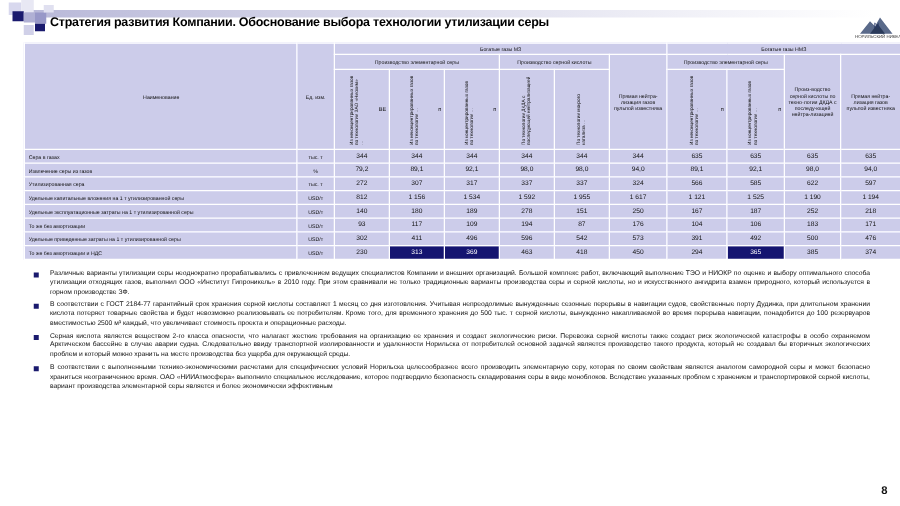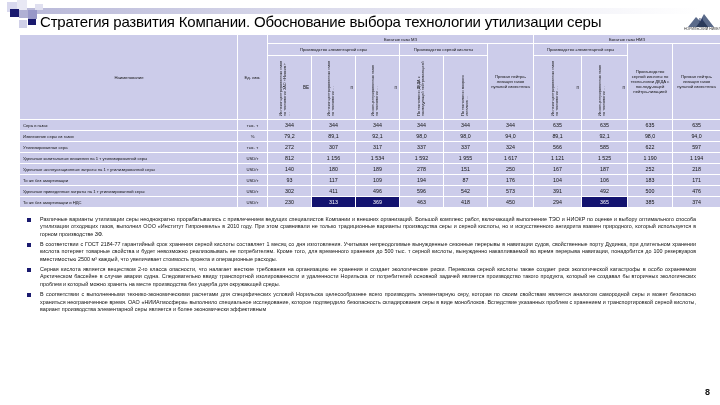--- a/index.html
+++ b/index.html
@@ -5,21 +5,21 @@
   * { box-sizing: border-box; margin: 0; padding: 0; }
   html, body { width: 720px; height: 405px; background: #ffffff; overflow: hidden; }
   body { position: relative; font-family: "Liberation Sans", sans-serif; color: #000; }
 
   
   .deco { position: absolute; }
   .sq { position: absolute; }
   .topbar { position: absolute; left: 20px; top: 8px; width: 680px; height: 6px;
     background: linear-gradient(to right, #b8b8d8 0%, #d8d8ea 40%, #ffffff 100%); }
 
-  .title { position: absolute; left: 40px; top: 13px; font-size: 15px; font-weight: normal;
+  .title { position: absolute; left: 40px; top: 13px; font-size: 10px; font-weight: bold;
     letter-spacing: -0.2px; color: #000; white-space: nowrap; }
 
   .logo { position: absolute; left: 686px; top: 12px; width: 30px; height: 22px; }
   .logo-text { position: absolute; left: 684px; top: 27px; font-size: 3.5px; color: #333; white-space: nowrap; }
 
   
   .tbl { position: absolute; left: 19px; top: 34px; width: 701px; border-collapse: collapse;
     table-layout: fixed; background: #ccccf0; font-size: 4.2px; }
   .tbl td, .tbl th { border: 1px solid #ffffff; background: #ccccea; padding: 0 2px;
     text-align: center; vertical-align: middle; font-weight: normal; color: #111; overflow: hidden; }

